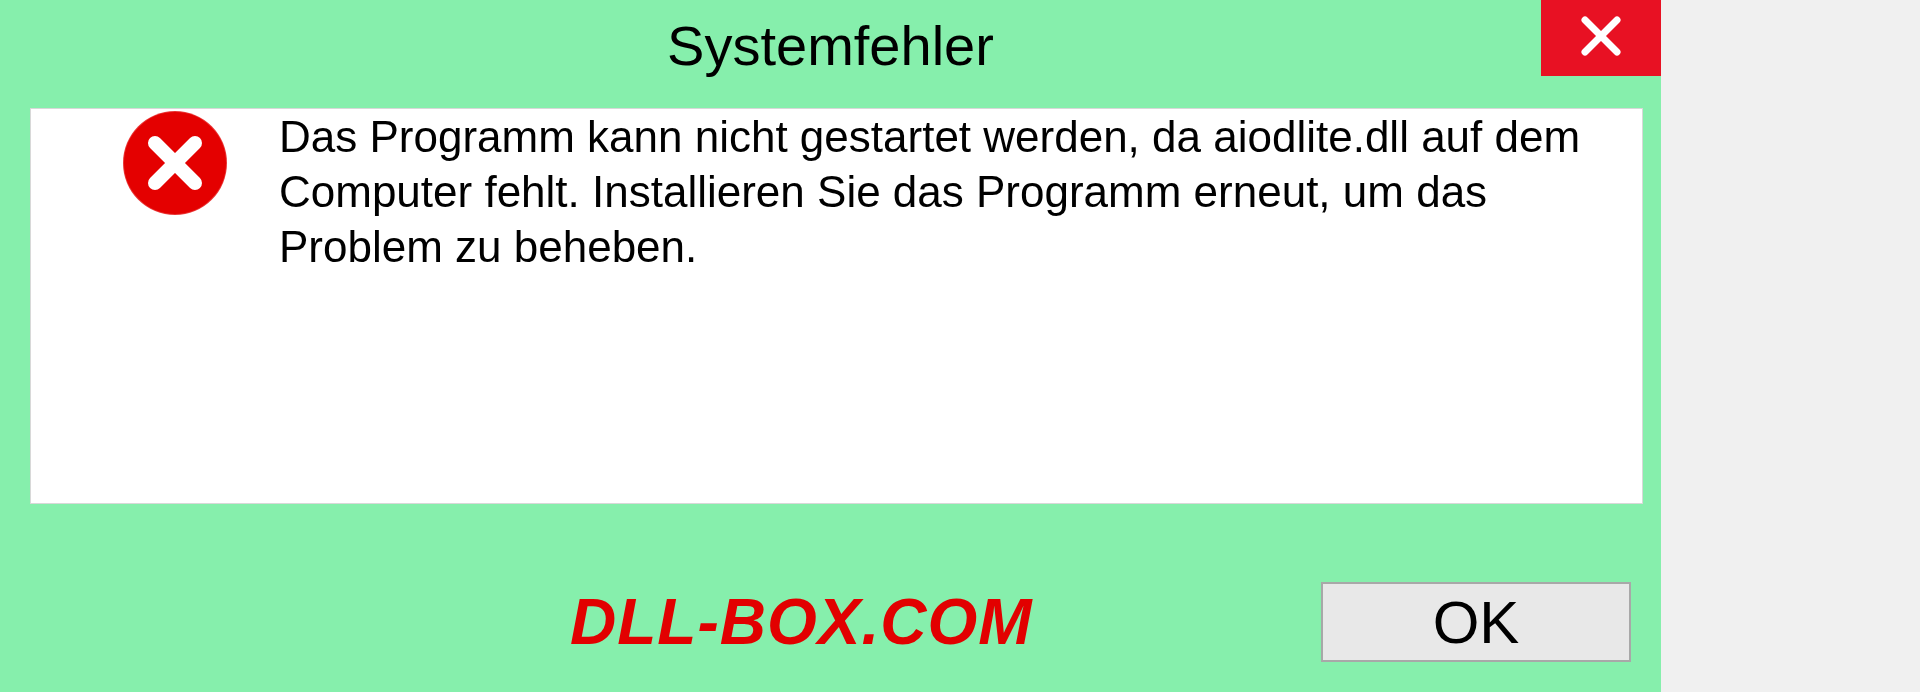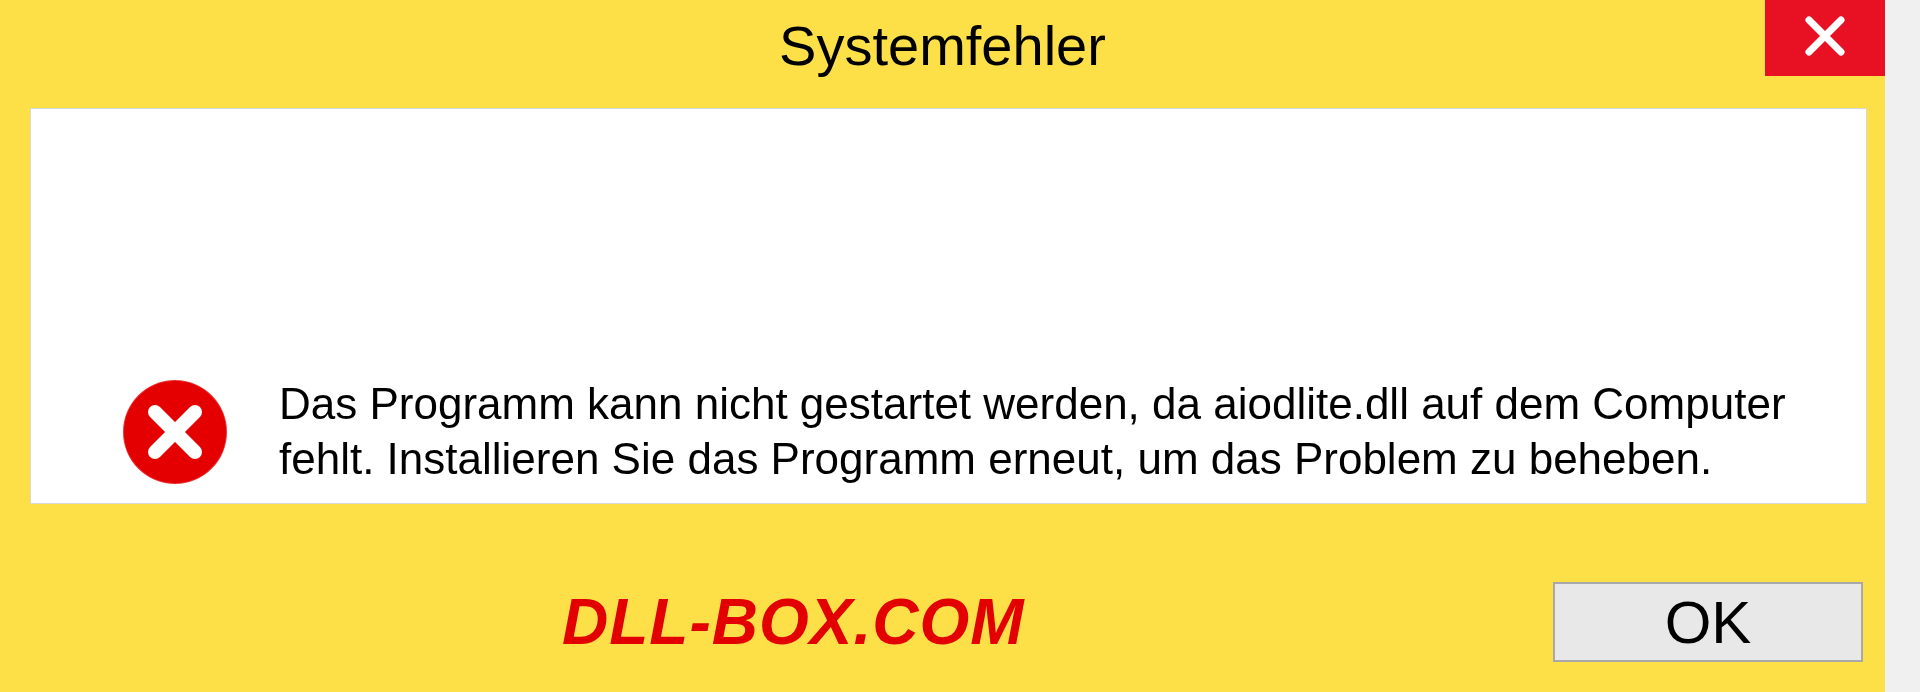--- a/index.html
+++ b/index.html
@@ -12,23 +12,23 @@
       background: #f0f0f0;
       width: 1920px;
       height: 692px;
       position: relative;
       overflow: hidden;
     }
     .dialog {
       position: absolute;
       left: 0;
       top: 0;
-      width: 1885px;
+      width: 1661px;
       height: 692px;
-      background: #fde047;
+      background: #86efac;
     }
     .title-bar {
       position: relative;
       height: 90px;
       display: flex;
       align-items: center;
       justify-content: center;
     }
     .title-text {
       font-size: 56px;
@@ -50,40 +50,40 @@
     .close-btn svg {
       width: 44px;
       height: 44px;
     }
     .content-panel {
       margin: 18px 18px 30px 30px;
       background: #fff;
       border: 1px solid #d8d8d8;
       height: 396px;
       display: flex;
-      align-items: flex-end;
+      align-items: flex-start;
       padding: 0 60px 17px 90px;
     }
     .error-icon {
       width: 108px;
       height: 108px;
       flex-shrink: 0;
       margin-right: 50px;
     }
     .message-text {
       font-size: 44px;
       line-height: 1.25;
       color: #000;
       font-weight: 400;
     }
     .footer {
       position: absolute;
       bottom: 20px;
       width: 100%;
-      padding: 0 22px;
+      padding: 0 30px;
       display: flex;
       align-items: center;
       justify-content: space-between;
       height: 100px;
     }
     .watermark {
       font-size: 64px;
       font-weight: 800;
       color: #e20000;
       letter-spacing: 1px;

